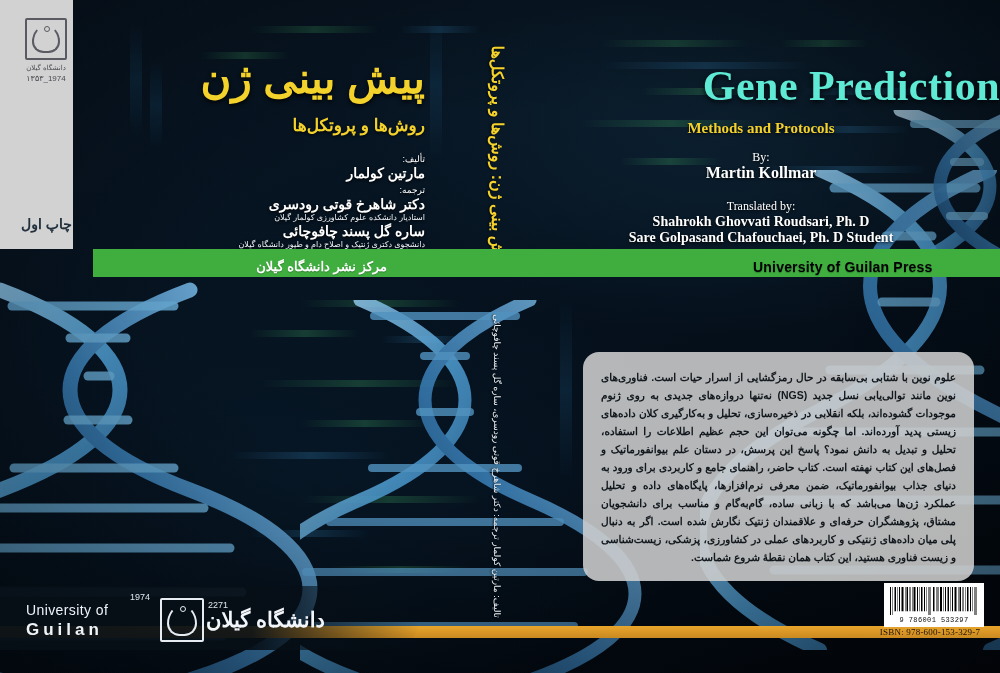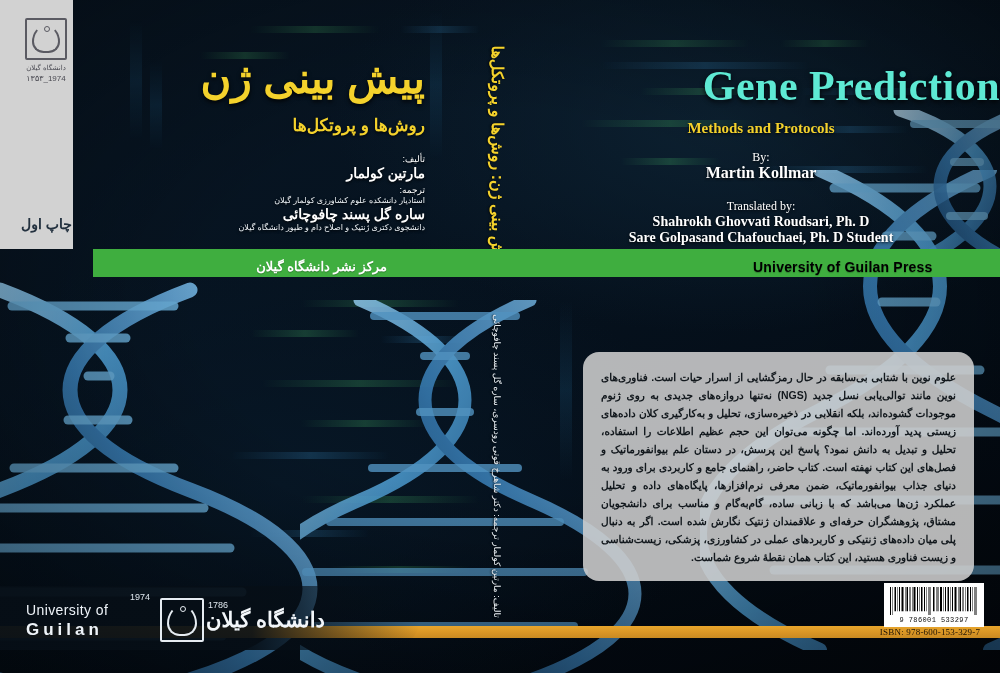--- a/index.html
+++ b/index.html
@@ -359,20 +359,21 @@
     <div class="spine-credit-v">تالیف: مارتین کولمار      ترجمه: دکتر شاهرخ قوتی رودسری، ساره گل پسند چافوچائی</div>
   </div>
 
   <div class="back">
     <div class="fa-title">پیش بینی ژن</div>
     <div class="fa-subtitle">روش‌ها و پروتکل‌ها</div>
     <div class="fa-credits">
       <div class="lbl">تألیف:</div>
       <div class="nm">مارتین کولمار</div>
       <div class="lbl">ترجمه:</div>
+      <div class="nm">دکتر شاهرخ قوتی رودسری</div>
       <div class="aff">استادیار دانشکده علوم کشاورزی کولمار گیلان</div>
       <div class="nm">ساره گل پسند چافوچائی</div>
       <div class="aff">دانشجوی دکتری ژنتیک و اصلاح دام و طیور دانشگاه گیلان</div>
     </div>
   </div>
 
   <div class="front">
     <div class="en-title">Gene Prediction</div>
     <div class="en-subtitle">Methods and Protocols</div>
     <div class="en-by">By:</div>
@@ -393,21 +394,21 @@
 
   <div class="gold-rule"></div>
 
   <div class="uni-lockup">
     <div class="uni-en">
       <span>University of</span>
       <span class="l2">Guilan</span>
     </div>
     <div class="uni-year-en">1974</div>
     <div class="uni-mark"></div>
-    <div class="uni-year-fa">1786</div>
+    <div class="uni-year-fa">2271</div>
     <div class="uni-fa">دانشگاه گیلان</div>
   </div>
 
   <div class="barcode-wrap">
     <svg class="bars" viewBox="0 0 180 60" preserveAspectRatio="none">
       <g fill="#000">
         <rect x="2" y="0" width="2" height="60"></rect>
           <rect x="6" y="0" width="1" height="60"></rect>
         <rect x="11" y="0" width="3" height="52"></rect>
           <rect x="16" y="0" width="1" height="52"></rect>

